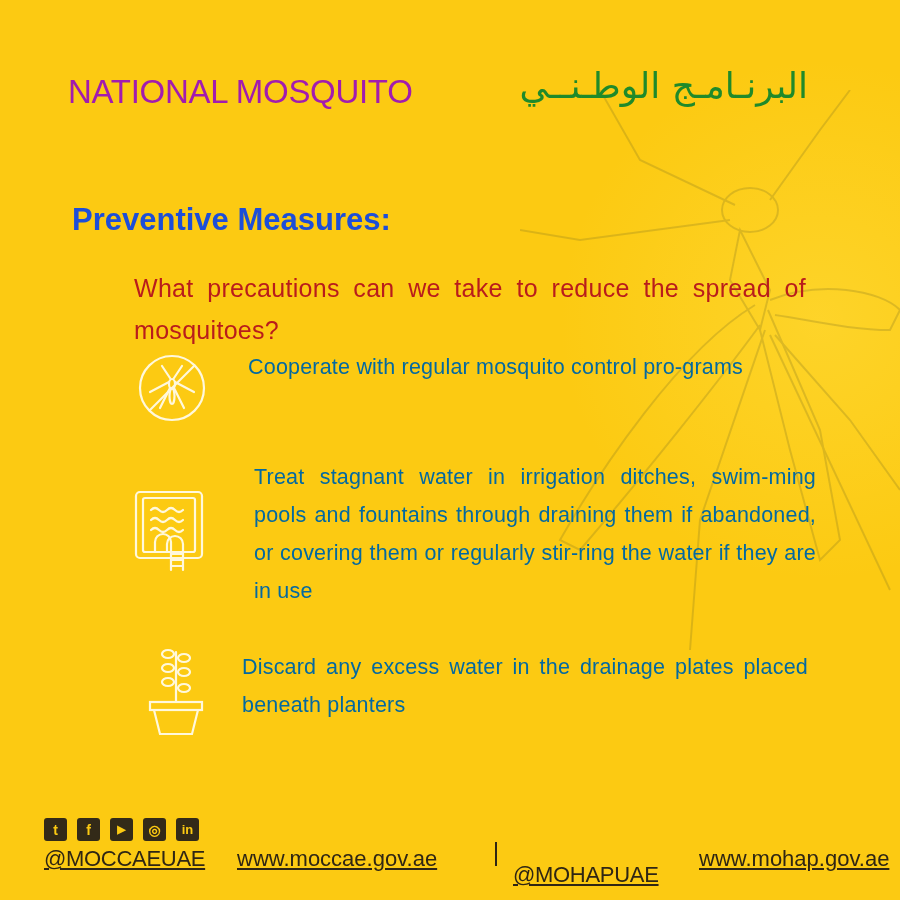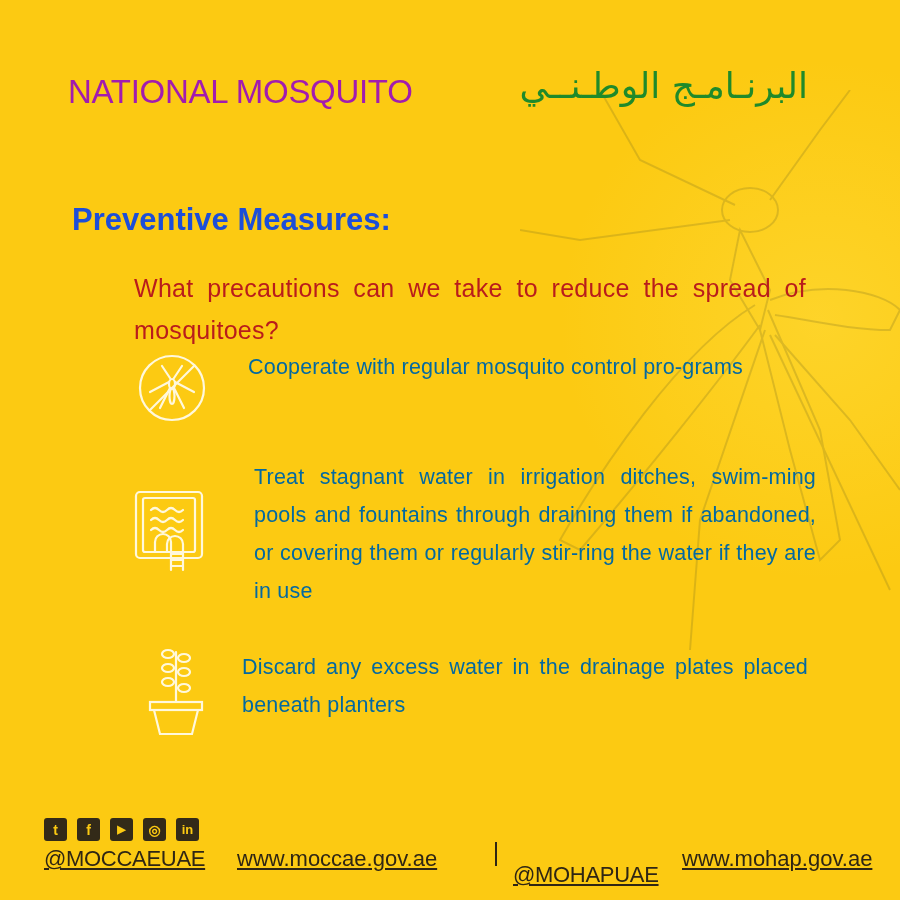--- a/index.html
+++ b/index.html
@@ -51,21 +51,21 @@
     .social .s {
       width: 23px; height: 23px; background: #332a18; border-radius: 3px;
       color: #fcca12; font-weight: bold; font-size: 14px;
       display: flex; align-items: center; justify-content: center;
     }
     .footer { position: absolute; top: 846px; color: #2f2614; font-size: 22px; text-decoration: underline; }
     .f-handle1 { left: 44px; letter-spacing: -0.3px; }
     .f-url1 { left: 237px; }
     .f-divider { left: 495px; top: 842px; width: 2px; height: 24px; background: #2f2614; position: absolute; }
     .f-handle2 { left: 513px; letter-spacing: -0.3px; margin-top: 16px; }
-    .f-url2 { left: 682px; }
+    .f-url2 { left: 699px; }
   </style>
 </head>
 <body>
 
 <div class="bg-glow"></div>
 
 <svg class="mosquito-bg" viewBox="0 0 380 560" fill="none" stroke="#8a7a20" stroke-width="2">
   <ellipse cx="230" cy="120" rx="28" ry="22"></ellipse>
   <path d="M220 140 L250 200 L240 240 L210 190 Z"></path>
   <path d="M248 220 L300 340 L320 450 L300 470 L270 360 L240 240"></path>

